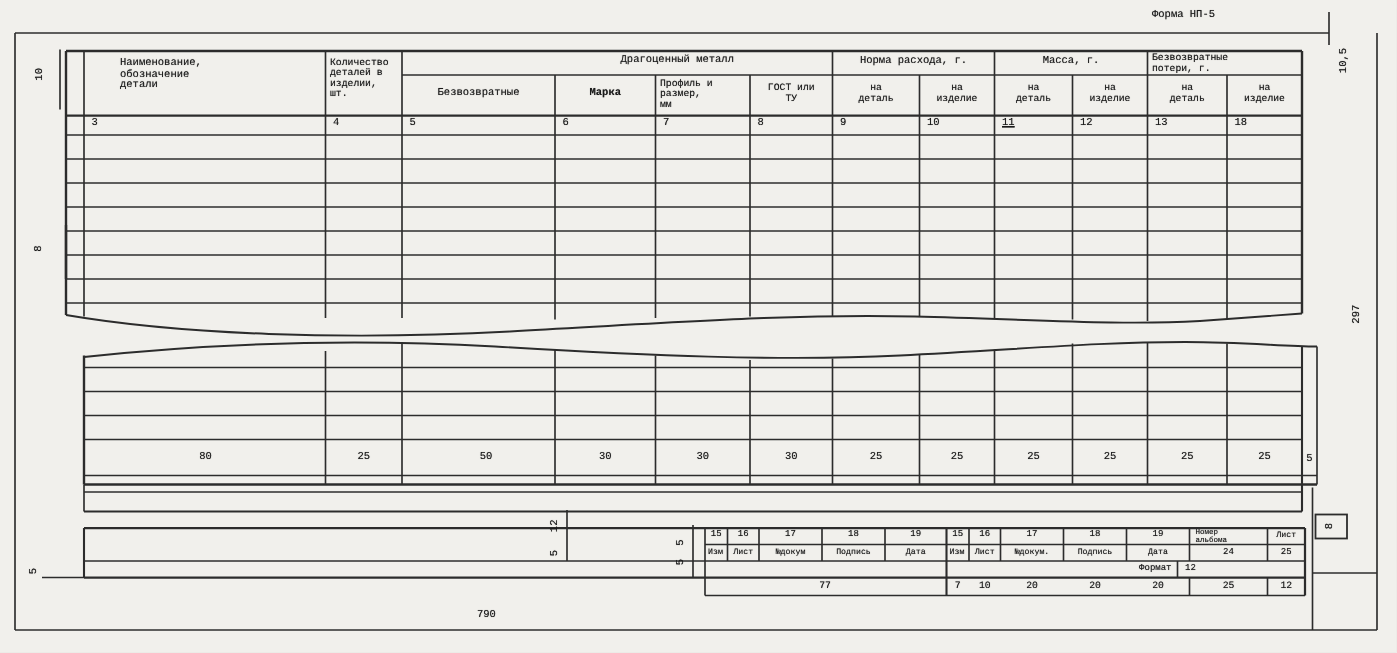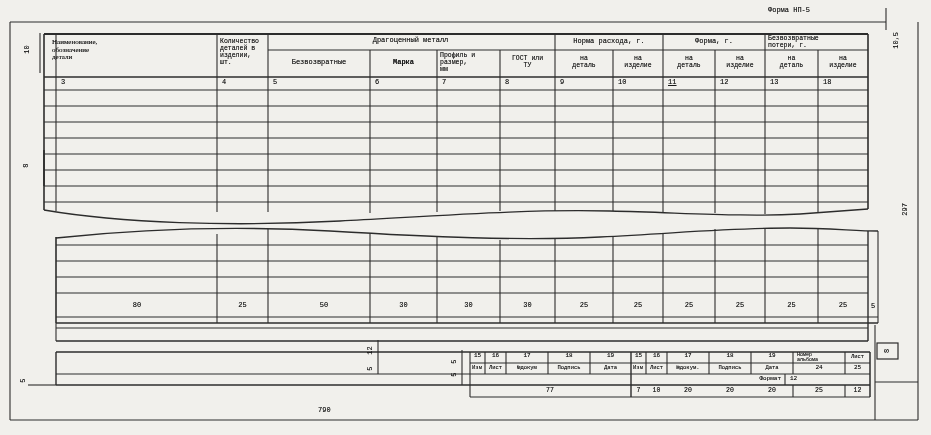--- a/index.html
+++ b/index.html
@@ -112,27 +112,27 @@
       <line x1="462" y1="350" x2="462" y2="385"></line>
       <line x1="378" y1="340" x2="378" y2="374"></line>
       <line x1="40" y1="33" x2="40" y2="73"></line>
       <line x1="44" y1="150" x2="44" y2="186" stroke-width="1.6"></line>
       <rect x="877" y="343" width="21" height="16" stroke-width="1.2"></rect>
     </g>
   </svg>
 
   <div class="t s7" style="left:768px;top:7px;">Форма НП-5</div>
 
-  <div class="t s7 c" style="left:268px;top:37px;width:285px;">Драгоценный металл</div>
+  <div class="t s7 c" style="left:268px;top:37px;width:285px;padding-left:41px;">Драгоценный металл</div>
   <div class="t s7 c" style="left:555px;top:38px;width:108px;">Норма расхода, г.</div>
-  <div class="t s7 c" style="left:663px;top:38px;width:102px;">Форма, г.</div>
+  <div class="t s7 c" style="left:663px;top:38px;width:102px;">Масса, г.</div>
   <div class="t s65" style="left:768px;top:35px;width:103px;">Безвозвратные
 потери, г.</div>
 
-  <div class="t s7" style="left:52px;top:39px;font-family:Liberation Serif, serif;">Наименование,
+  <div class="t s7" style="left:80px;top:39px;">Наименование,
 обозначение
 детали</div>
   <div class="t s65" style="left:220px;top:38px;">Количество
 деталей в
 изделии,
 шт.</div>
   <div class="t s7 c" style="left:268px;top:59px;width:102px;">Безвозвратные</div>
   <div class="t s7 c" style="left:370px;top:59px;width:67px;font-weight:bold;">Марка</div>
   <div class="t s65" style="left:440px;top:52px;">Профиль и
 размер,

